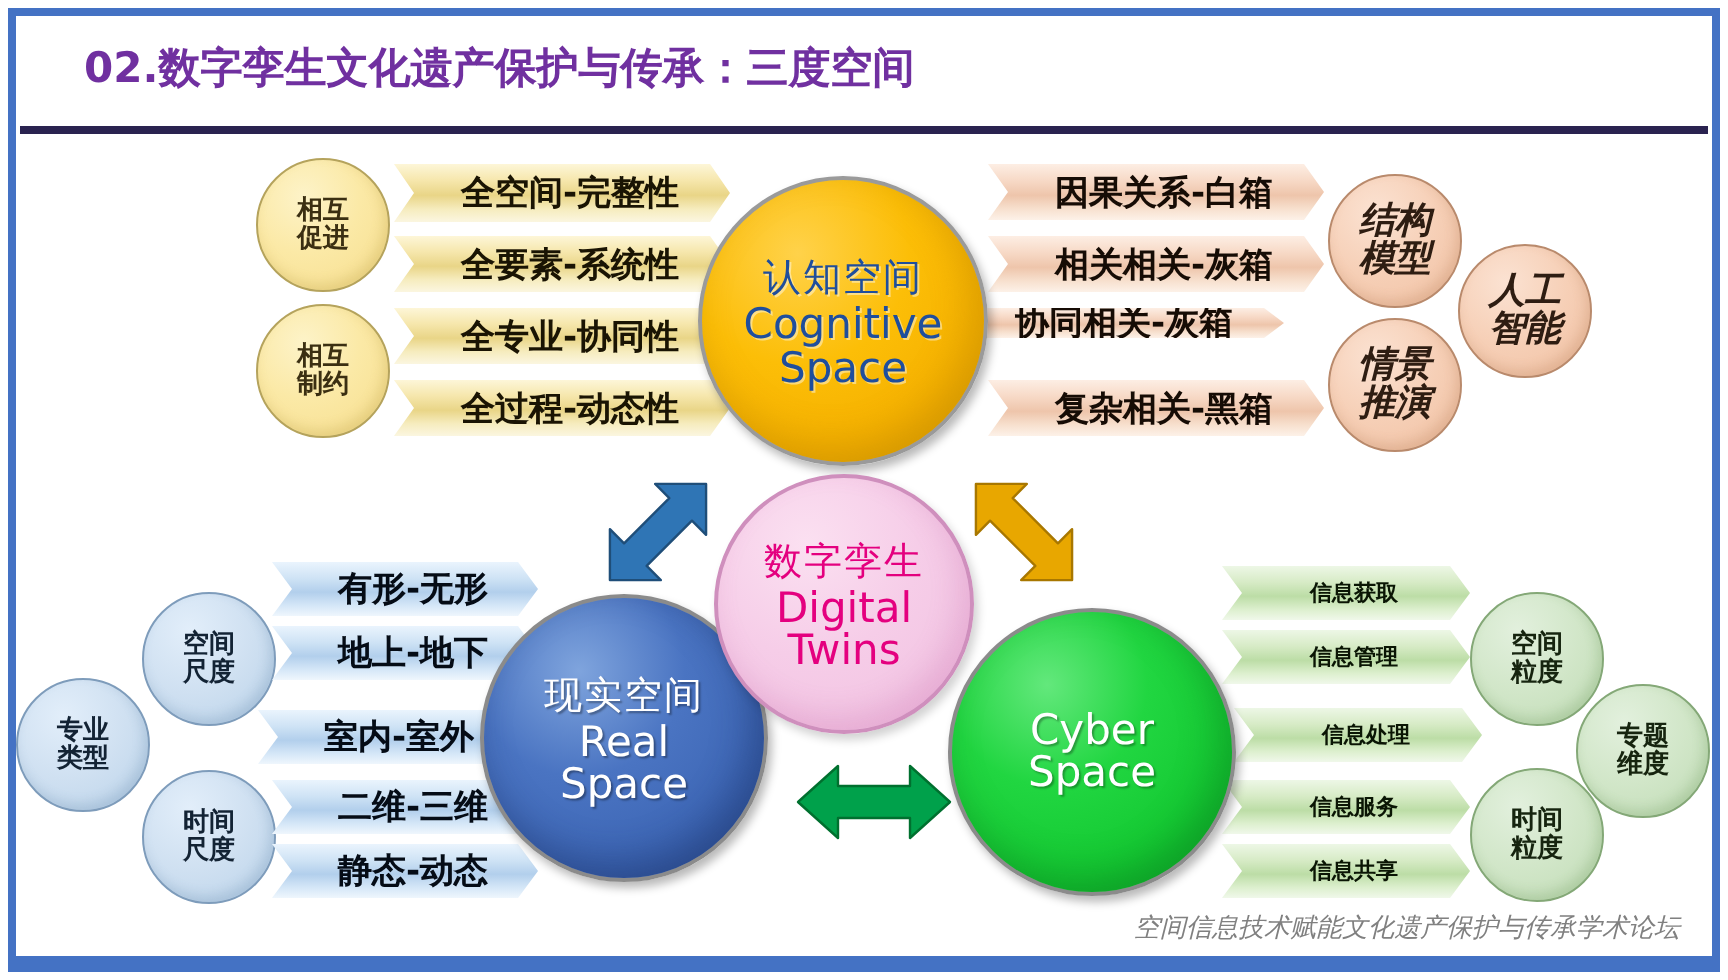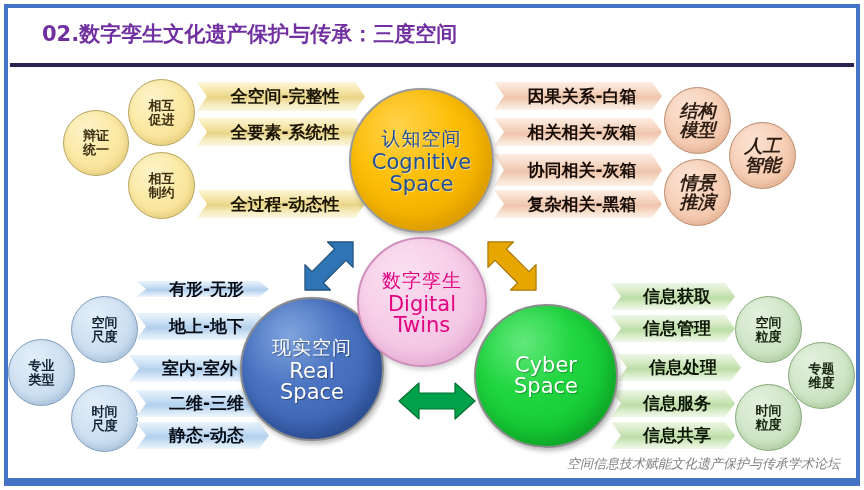--- a/index.html
+++ b/index.html
@@ -112,21 +112,21 @@
   .chev-peach{
     background:linear-gradient(180deg,#fdeee4 0%,#f7d9c6 30%,#eec5ab 56%,#f7e0ce 80%,#fdf1e8 100%);
     color:#160c05;font-size:17px;
   }
   .chev-blue{
     background:linear-gradient(180deg,#eaf4fd 0%,#cfe3f5 30%,#b2cfec 56%,#d4e6f7 80%,#eff6fd 100%);
     color:#050c16;font-size:17px;
   }
   .chev-green{
     background:linear-gradient(180deg,#edf7e6 0%,#d7ebc6 30%,#bcdda6 56%,#dcefcd 80%,#f0f8ea 100%);
-    color:#0a1504;font-size:17px;text-align:right;
+    color:#0a1504;font-size:11px;text-align:right;
   }
 
   
   .arrow{position:absolute;z-index:8;}
 
   #footer{
     position:absolute;left:420px;top:455px;width:420px;height:20px;text-align:right;
     font-family:"DejaVu Sans","Liberation Sans",sans-serif;
     font-style:italic;font-size:13px;color:#808080;white-space:nowrap;
   }
@@ -137,56 +137,53 @@
 <div id="slide">
 
   <div id="frame-top"></div>
   <div id="frame-left"></div>
   <div id="frame-right"></div>
   <div id="frame-bottom"></div>
 
   <div id="title">02.数字孪生文化遗产保护与传承：三度空间</div>
   <div id="title-rule"></div>
 
-  <div class="circ c-yellow" style="left:63px;top:110px;width:66px;height:66px;">
-    <div>
-      <span>辩证</span>
-      <span>统一</span>
-    </div>
-  </div>
   <div class="circ c-yellow" style="left:128px;top:79px;width:67px;height:67px;">
     <div>
       <span>相互</span>
       <span>促进</span>
     </div>
   </div>
   <div class="circ c-yellow" style="left:128px;top:152px;width:67px;height:67px;">
     <div>
       <span>相互</span>
       <span>制约</span>
     </div>
   </div>
 
   <div class="chev chev-gold" style="left:197px;top:82px;width:168px;height:29px;">
     <span>全空间-完整性</span>
   </div>
   <div class="chev chev-gold" style="left:197px;top:118px;width:168px;height:28px;">
     <span>全要素-系统性</span>
   </div>
+  <div class="chev chev-gold" style="left:197px;top:154px;width:168px;height:28px;">
+    <span>全专业-协同性</span>
+  </div>
   <div class="chev chev-gold" style="left:197px;top:190px;width:168px;height:28px;">
     <span>全过程-动态性</span>
   </div>
 
   <div class="chev chev-peach" style="left:494px;top:82px;width:168px;height:28px;">
     <span>因果关系-白箱</span>
   </div>
   <div class="chev chev-peach" style="left:494px;top:118px;width:168px;height:28px;">
     <span>相关相关-灰箱</span>
   </div>
-  <div class="chev chev-peach" style="left:494px;top:154px;width:168px;height:32px;">
+  <div class="chev chev-peach" style="left:474px;top:154px;width:168px;height:15px;">
     <span>协同相关-灰箱</span>
   </div>
   <div class="chev chev-peach" style="left:494px;top:190px;width:168px;height:28px;">
     <span>复杂相关-黑箱</span>
   </div>
 
   <div class="circ c-peach" style="left:664px;top:87px;width:67px;height:67px;">
     <div>
       <span>结构</span>
       <span>模型</span>
@@ -217,21 +214,21 @@
       <span>类型</span>
     </div>
   </div>
   <div class="circ c-blue" style="left:71px;top:385px;width:67px;height:67px;">
     <div>
       <span>时间</span>
       <span>尺度</span>
     </div>
   </div>
 
-  <div class="chev chev-blue" style="left:136px;top:281px;width:133px;height:16px;">
+  <div class="chev chev-blue" style="left:136px;top:281px;width:133px;height:27px;">
     <span>有形-无形</span>
   </div>
   <div class="chev chev-blue" style="left:136px;top:313px;width:133px;height:27px;">
     <span>地上-地下</span>
   </div>
   <div class="chev chev-blue" style="left:129px;top:355px;width:133px;height:27px;">
     <span>室内-室外</span>
   </div>
   <div class="chev chev-blue" style="left:136px;top:390px;width:133px;height:27px;">
     <span>二维-三维</span>

